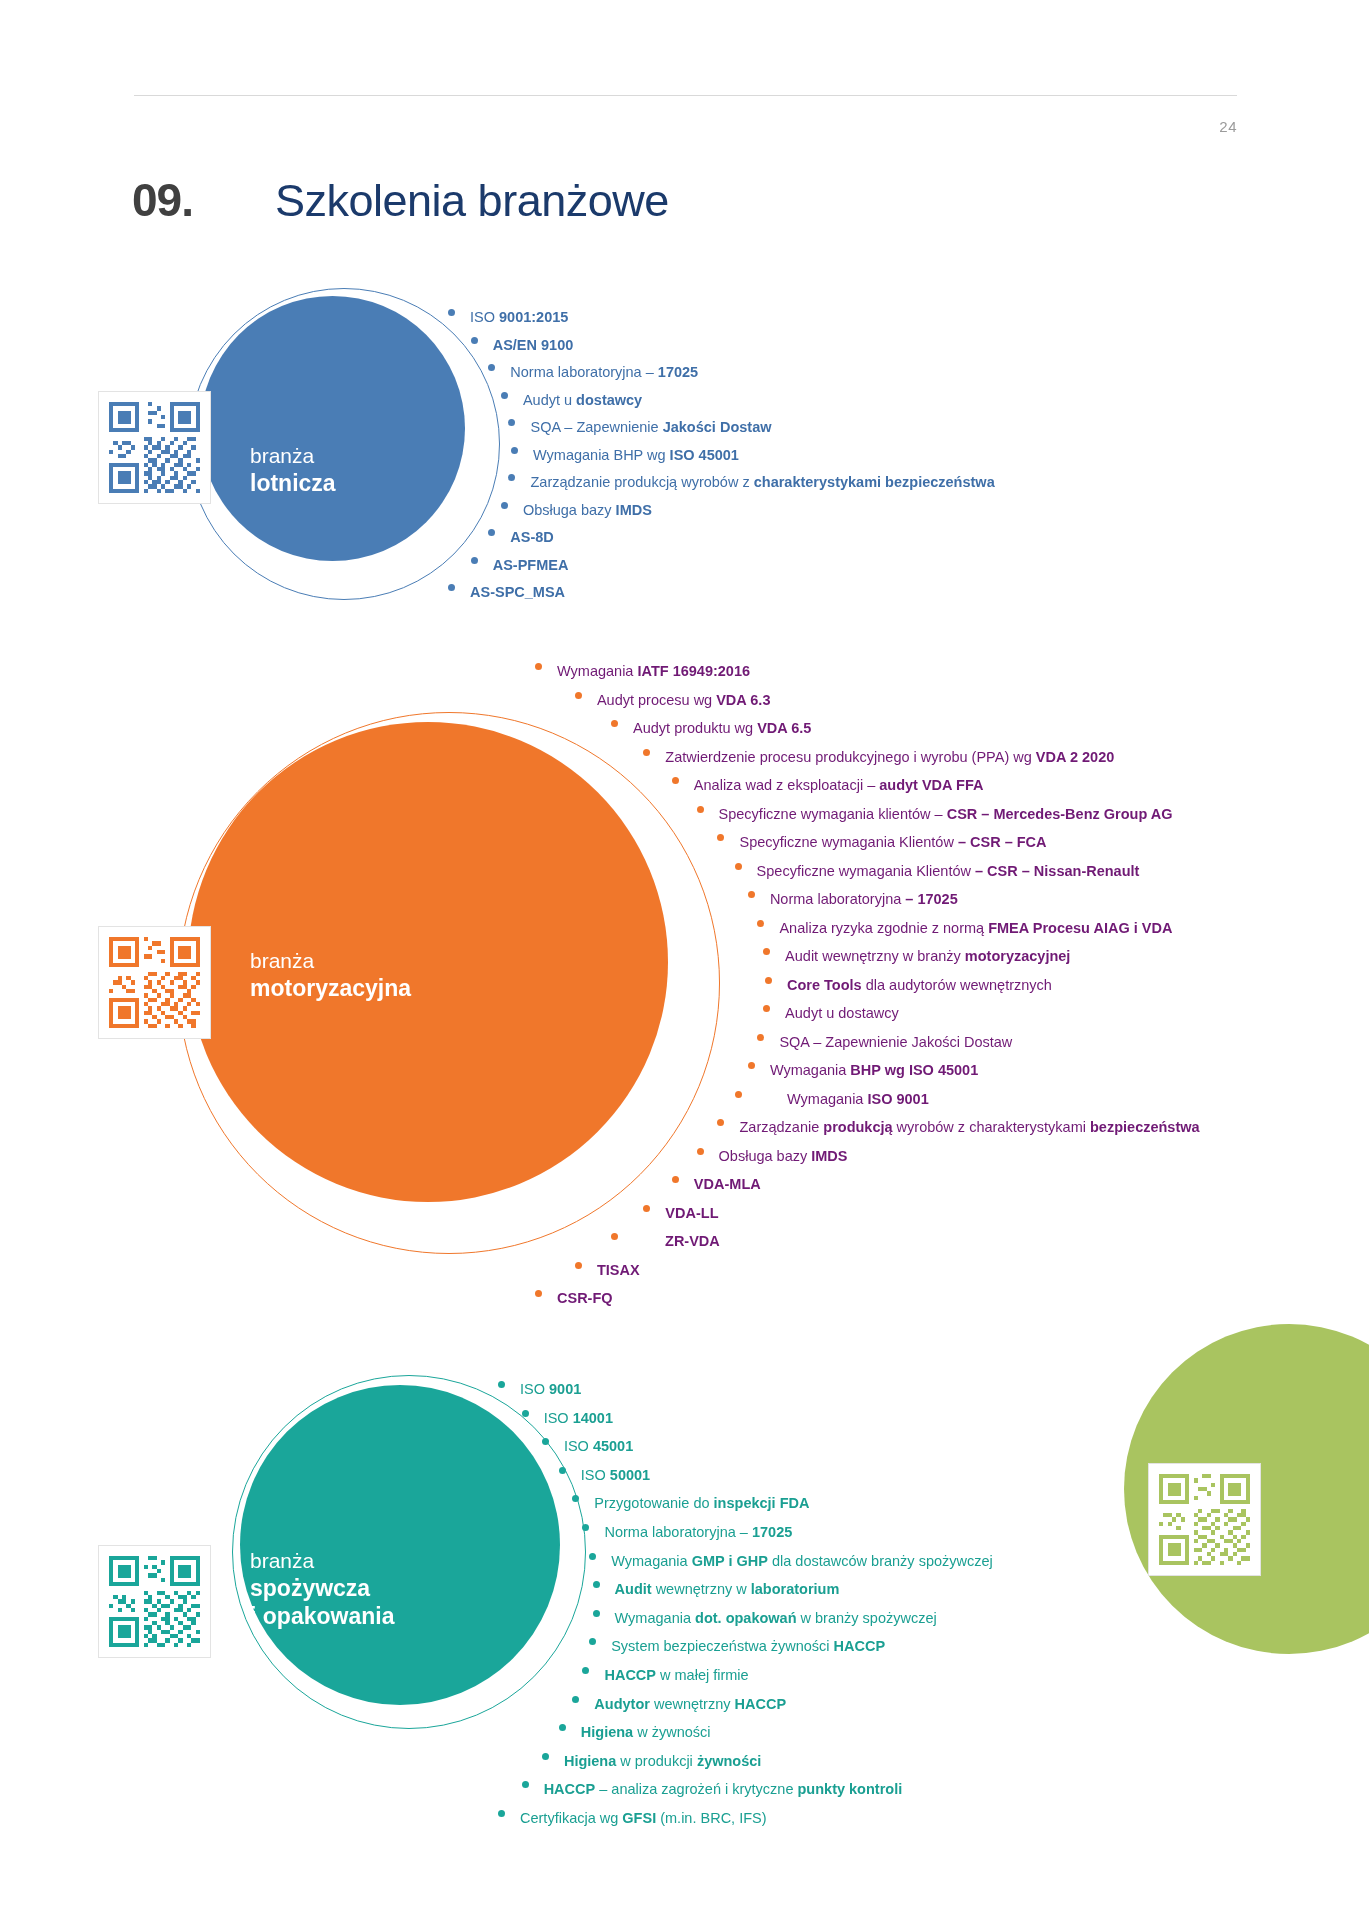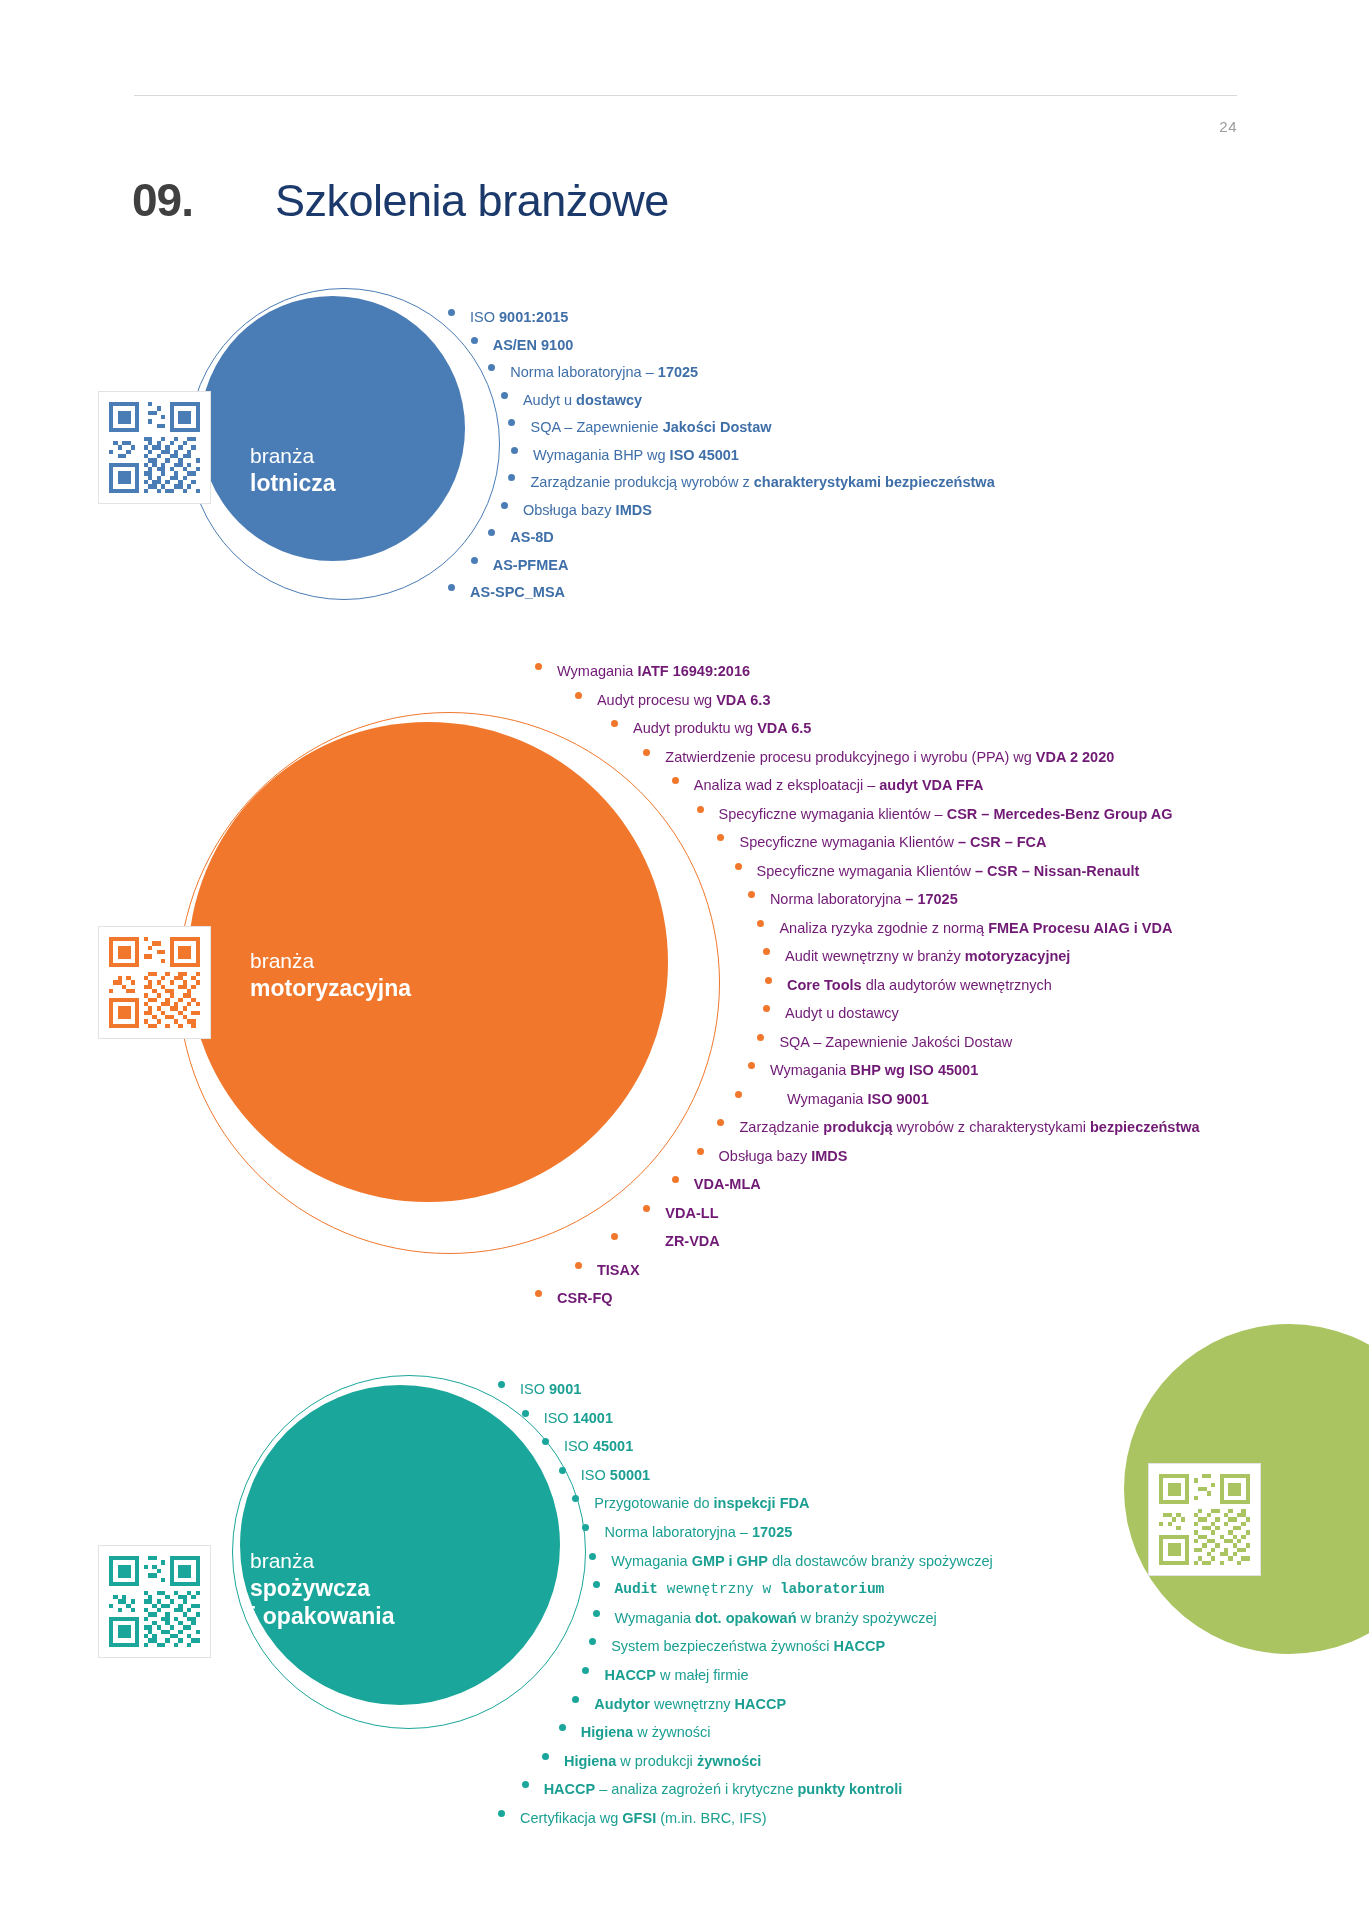--- a/index.html
+++ b/index.html
@@ -608,21 +608,21 @@
         <div class="ln" style="left: 563.911px; top: 1432.2px;">ISO <b>45001</b></div>
         <div class="dot" style="background: rgb(26, 166, 154); left: 541.911px; top: 1438.2px;"></div>
         <div class="ln" style="left: 580.8px; top: 1460.8px;">ISO <b>50001</b></div>
         <div class="dot" style="background: rgb(26, 166, 154); left: 558.8px; top: 1466.8px;"></div>
         <div class="ln" style="left: 594.311px; top: 1489.4px;">Przygotowanie do <b>inspekcji FDA</b></div>
         <div class="dot" style="background: rgb(26, 166, 154); left: 572.311px; top: 1495.4px;"></div>
         <div class="ln" style="left: 604.444px; top: 1518px;">Norma laboratoryjna – <b>17025</b></div>
         <div class="dot" style="background: rgb(26, 166, 154); left: 582.444px; top: 1524px;"></div>
         <div class="ln" style="left: 611.2px; top: 1546.6px;">Wymagania <b>GMP i GHP</b> dla dostawców branży spożywczej</div>
         <div class="dot" style="background: rgb(26, 166, 154); left: 589.2px; top: 1552.6px;"></div>
-        <div class="ln" style="left: 614.578px; top: 1575.2px; font-family: Liberation Mono, monospace;"><b>Audit</b> wewnętrzny w <b>laboratorium</b></div>
+        <div class="ln" style="left: 614.578px; top: 1575.2px;"><b>Audit</b> wewnętrzny w <b>laboratorium</b></div>
         <div class="dot" style="background: rgb(26, 166, 154); left: 592.578px; top: 1581.2px;"></div>
         <div class="ln" style="left: 614.578px; top: 1603.8px;">Wymagania <b>dot. opakowań</b> w branży spożywczej</div>
         <div class="dot" style="background: rgb(26, 166, 154); left: 592.578px; top: 1609.8px;"></div>
         <div class="ln" style="left: 611.2px; top: 1632.4px;">System bezpieczeństwa żywności <b>HACCP</b></div>
         <div class="dot" style="background: rgb(26, 166, 154); left: 589.2px; top: 1638.4px;"></div>
         <div class="ln" style="left: 604.444px; top: 1661px;"><b>HACCP</b> w małej firmie</div>
         <div class="dot" style="background: rgb(26, 166, 154); left: 582.444px; top: 1667px;"></div>
         <div class="ln" style="left: 594.311px; top: 1689.6px;"><b>Audytor</b> wewnętrzny <b>HACCP</b></div>
         <div class="dot" style="background: rgb(26, 166, 154); left: 572.311px; top: 1695.6px;"></div>
         <div class="ln" style="left: 580.8px; top: 1718.2px;"><b>Higiena</b> w żywności</div>

